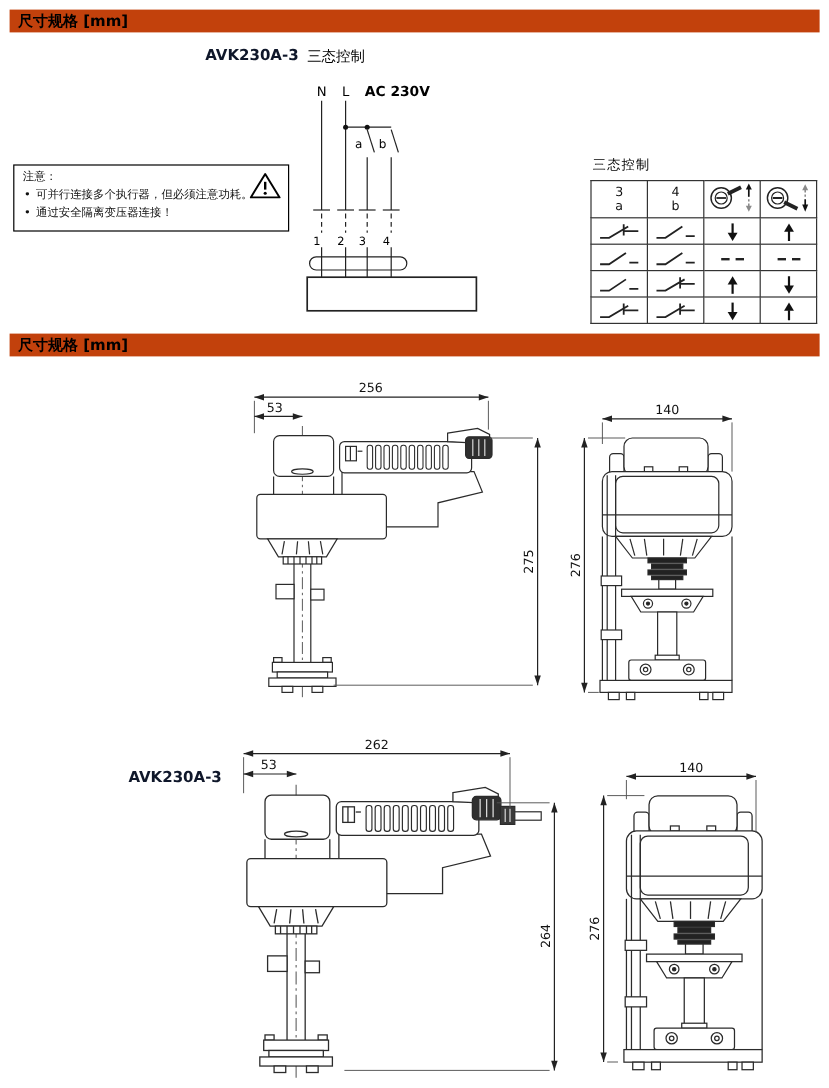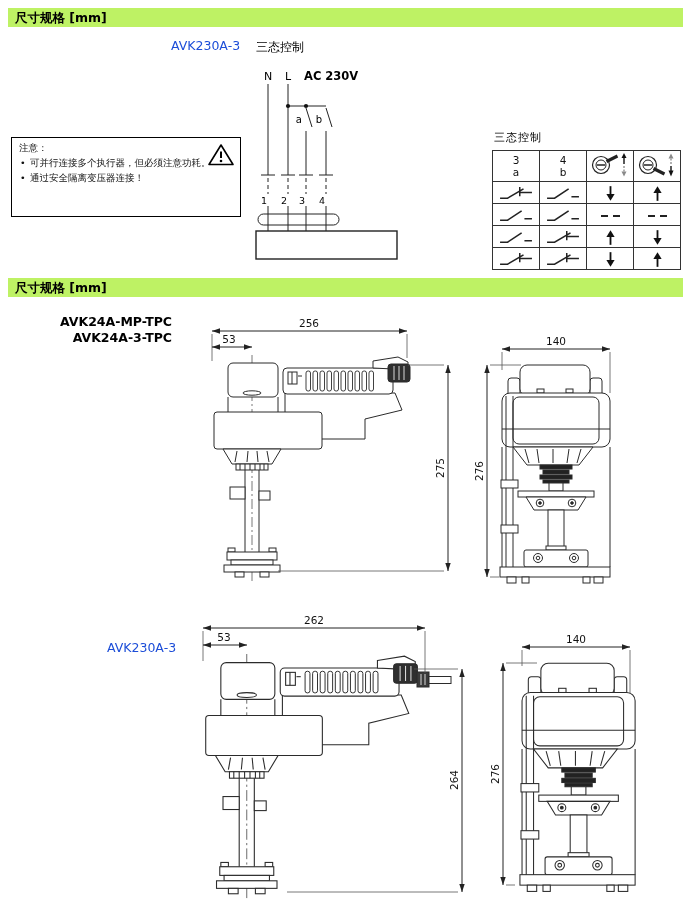--- a/index.html
+++ b/index.html
@@ -1,25 +1,25 @@
 <!DOCTYPE html>
 <html><head>
 <meta charset="utf-8">
 <style>
   html,body{margin:0;padding:0;background:#fff;}
   .page{position:relative;width:691px;height:907px;background:#fff;overflow:hidden;
         font-family:"DejaVu Sans","Liberation Sans",sans-serif;color:#111;}
-  .secbar{position:absolute;left:8px;width:675px;height:19px;background:#bef264;
+  .secbar{position:absolute;left:8px;width:675px;height:19px;background:#c2410c;
           font-size:12.5px;font-weight:bold;line-height:19px;padding-left:7px;box-sizing:border-box;color:#000;}
-  .model-label{position:absolute;font-weight:normal;font-size:12.5px;color:#1d4ed8;}
+  .model-label{position:absolute;font-weight:bold;font-size:12.5px;color:#0f172a;}
   .plain-label{position:absolute;font-size:12px;color:#000;}
   .models-right{position:absolute;left:36px;top:314px;width:136px;text-align:right;
                 font-weight:bold;font-size:12.5px;line-height:16px;color:#000;}
   
-  .notebox{position:absolute;left:11px;top:137px;width:230px;height:80px;border:1px solid #000;
+  .notebox{position:absolute;left:11px;top:137px;width:230px;height:56px;border:1px solid #000;
            box-sizing:border-box;padding:3px 8px 3px 7px;font-size:9.5px;line-height:1.52;}
   .notebox .ntitle{margin:0 0 1px 0;}
   .notebox ul{margin:0;padding:0;list-style:none;}
   .notebox li{padding-left:11px;position:relative;width:188px;}
   .notebox li::before{content:"\2022";position:absolute;left:1px;top:0;}
   .warn{position:absolute;right:6px;top:5px;}
   
   .ctrl{position:absolute;left:492px;top:130px;}
   .ctrl .ttitle{font-size:11px;margin:0 0 5px 2px;letter-spacing:1px;color:#000;}
   table.tt{border-collapse:collapse;}
@@ -262,24 +262,20 @@
           
           
         </td>
       </tr>
     </tbody>
       </table>
   </div>
 
   <div class="secbar" style="top:278px;">尺寸规格 [mm]</div>
 
-  <div class="models-right">
-    <div>AVK24A-MP-TPC</div>
-    <div>AVK24A-3-TPC</div>
-  </div>
   <div class="model-label" style="left:107px;top:640px;">AVK230A-3</div>
 
   <svg class="abs" style="left:0;top:300px;" width="691" height="607" viewBox="0 300 691 607">
     <defs>
 
       <symbol id="side-body" viewBox="0 0 212 230" overflow="visible">
         <g stroke="#2b2b2b" stroke-width="1" fill="#fff">
           <line x1="47" y1="0" x2="47" y2="227" stroke="#555" stroke-width="0.8" stroke-dasharray="10 3 2 3" fill="none"></line>
           <polygon points="80,38 190,38 197,55 160,64 160,84 100,84 80,60"></polygon>
           <rect x="9" y="57" width="108" height="37" rx="3"></rect>

